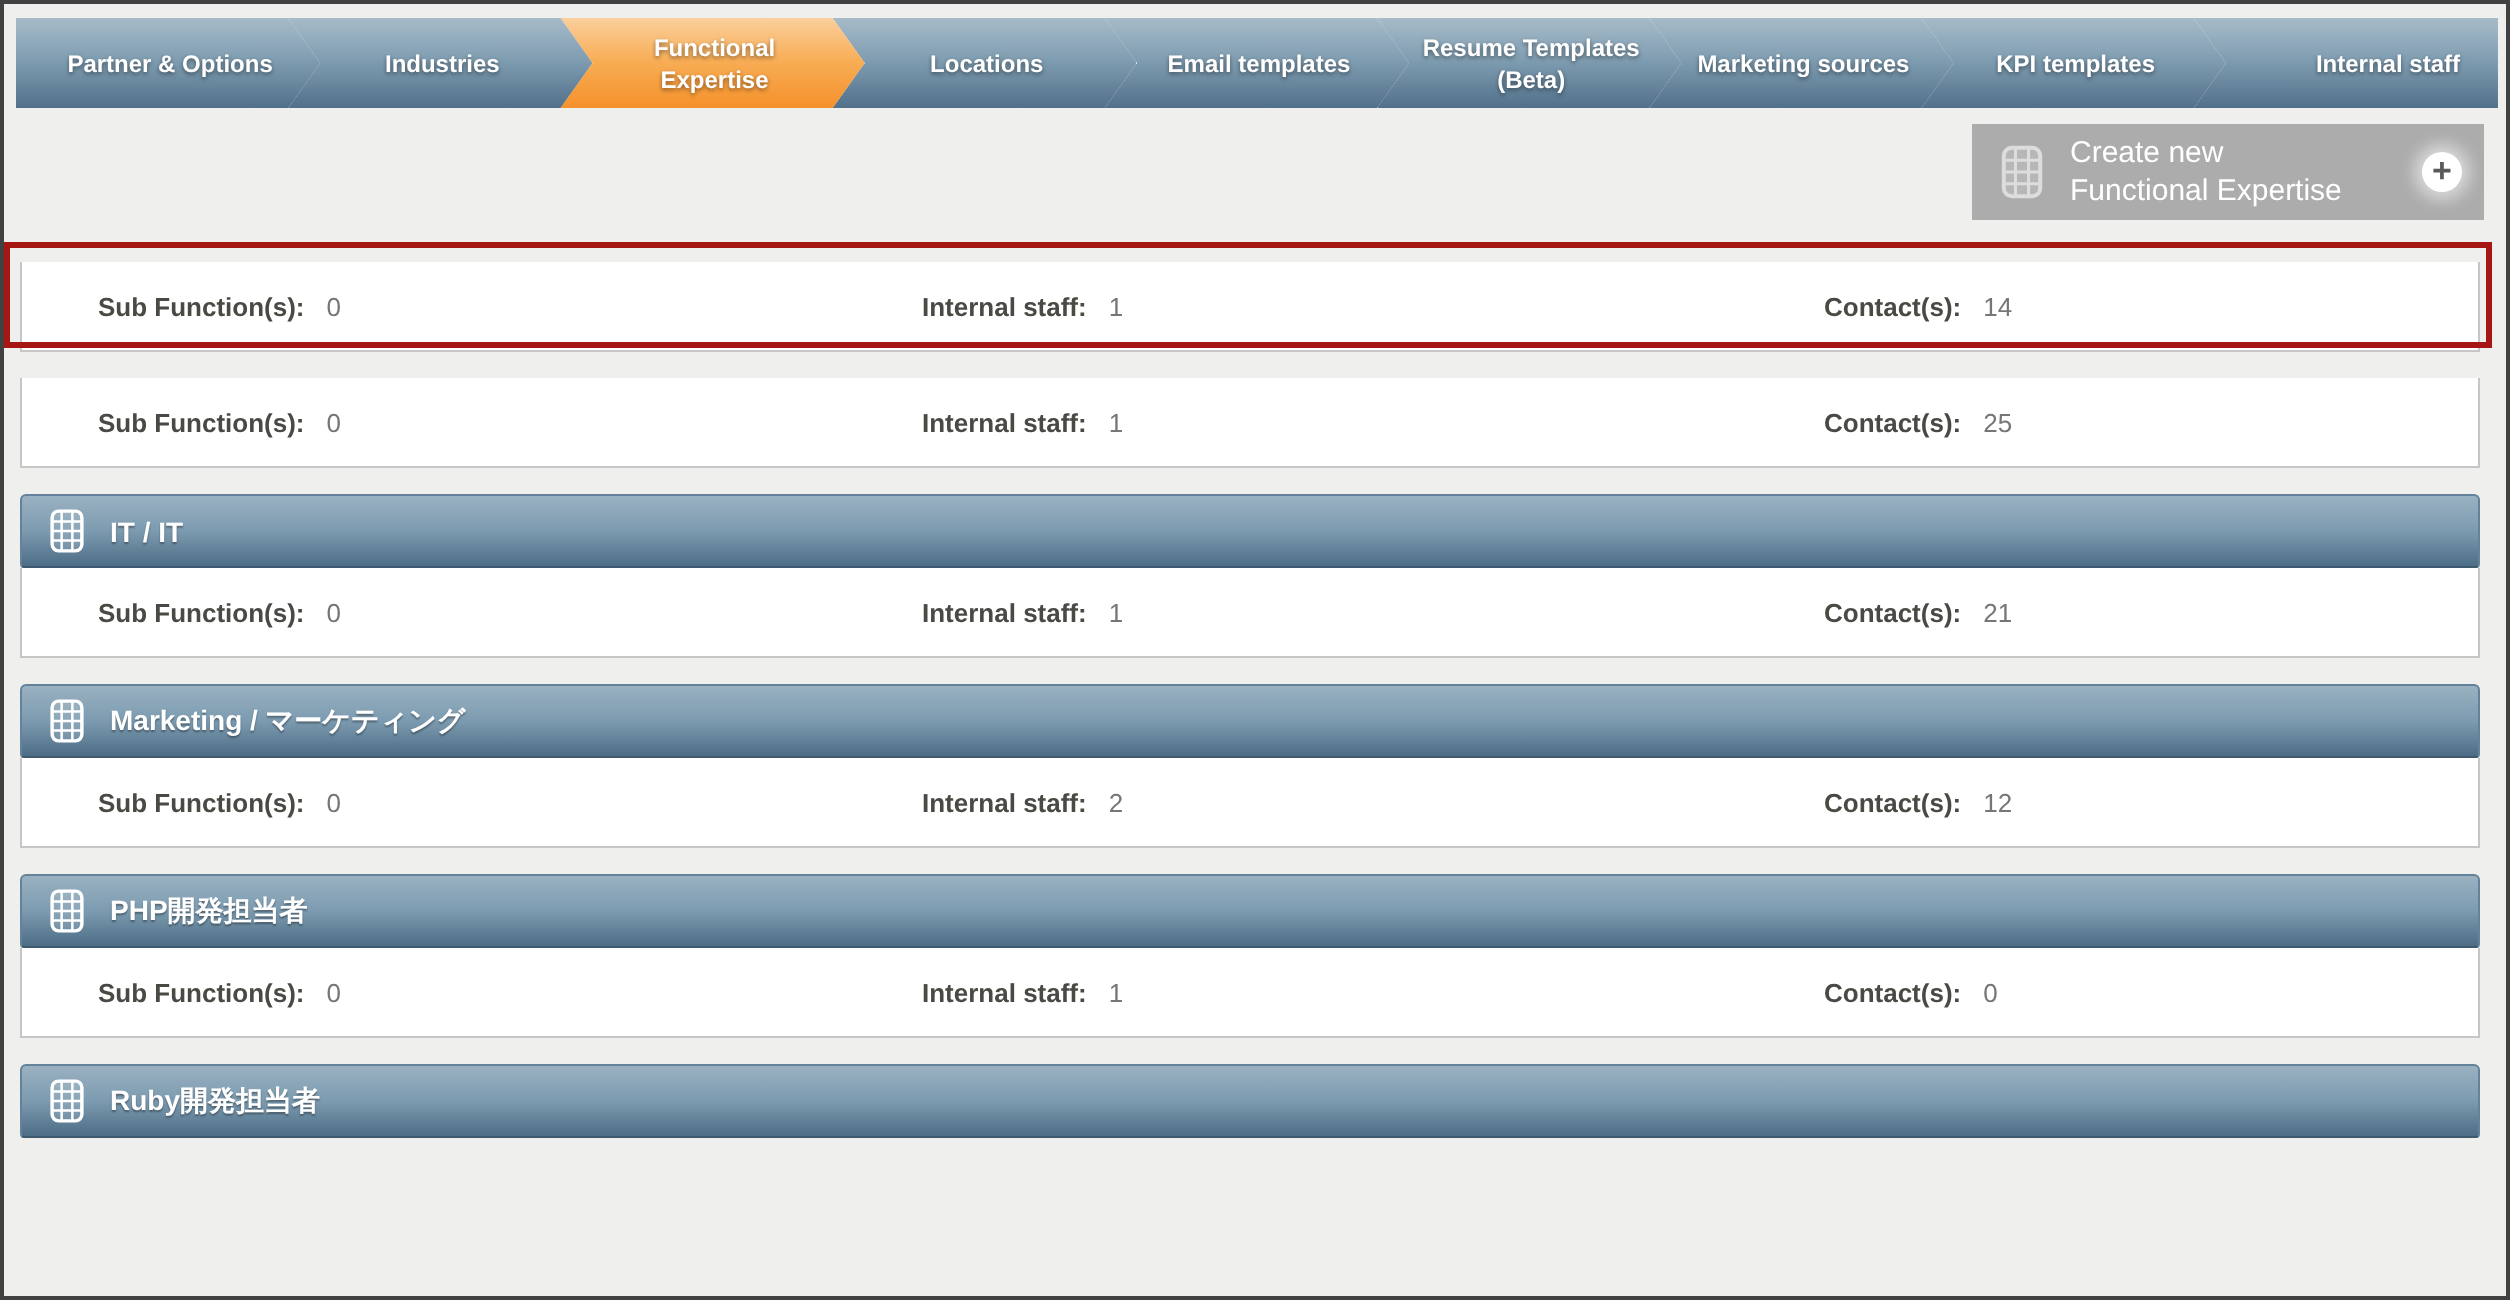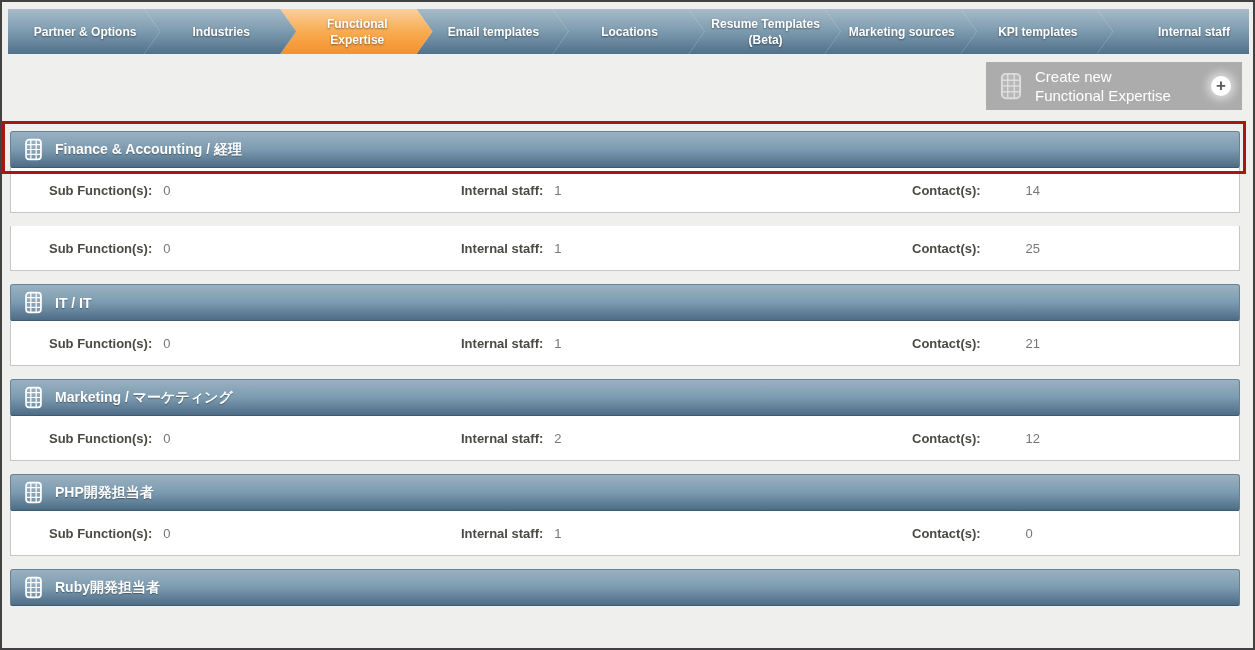--- a/index.html
+++ b/index.html
@@ -107,21 +107,21 @@
     background: #ffffff;
     border: 1px solid #c6c6c6;
     border-top: none;
     display: flex; align-items: center;
     padding-left: 38px;
     font-size: 13px;
   }
   .stat { display: flex; align-items: baseline; }
   .stat-1 { width: 412px; }
   .stat-2 { width: 451px; }
-  .stat-3 { flex: 1; gap: 34px; }
+  .stat-3 { flex: 1; }
   .stat-label { font-weight: bold; color: #4a4a45; }
   .stat-value { color: #767676; margin-left: 11px; }
 
   
   .highlight-box {
     position: absolute;
     left: 0px; top: 119px;
     width: 1244px; height: 53px;
     border: 3px solid #a61612;
     z-index: 60;
@@ -138,25 +138,25 @@
   <nav class="nav" id="nav">
       <div class="tab first" style="z-index: 30;">
         <span class="tab-label">Partner &amp; Options</span>
       </div>
       <div class="tab" style="z-index: 29;">
         <span class="tab-label">Industries</span>
       </div>
       <div class="tab active" style="z-index: 28;">
         <span class="tab-label">Functional Expertise</span>
       </div>
+      <div class="tab" style="z-index: 27;">
+        <span class="tab-label">Locations</span>
+      </div>
       <div class="tab" style="z-index: 26;">
         <span class="tab-label">Email templates</span>
-      </div>
-      <div class="tab" style="z-index: 27;">
-        <span class="tab-label">Locations</span>
       </div>
       <div class="tab" style="z-index: 25; text-align: center;">
         <span class="tab-label">Resume Templates (Beta)</span>
       </div>
       <div class="tab" style="z-index: 24;">
         <span class="tab-label">Marketing sources</span>
       </div>
       <div class="tab" style="z-index: 23;">
         <span class="tab-label">KPI templates</span>
       </div>
@@ -172,27 +172,20 @@
     </svg>
     <div class="create-text">
       <div>Create new</div>
       <div>Functional Expertise</div>
     </div>
     <div class="plus-badge">+</div>
   </div>
 
   <div class="panels" id="panels">
   <section class="panel">
-    <header class="panel-header">
-      <svg class="bicon" width="21" height="23" viewBox="0 0 22 24" fill="none">
-        <rect x="3.2" y="1.6" width="15.6" height="20.8" rx="3.4" stroke="currentColor" stroke-width="1.8" fill="rgba(255,255,255,0.12)"></rect>
-        <path d="M8.2 1.6 V22.4 M13.8 1.6 V22.4 M3.2 7 H18.8 M3.2 12 H18.8 M3.2 17 H18.8" stroke="currentColor" stroke-width="1.3"></path>
-      </svg>
-      <span class="panel-title">Finance &amp; Accounting / 経理</span>
-    </header>
     <div class="panel-body">
       <div class="stat stat-1">
         <span class="stat-label">Sub Function(s):</span>
         <span class="stat-value">0</span>
       </div>
       <div class="stat stat-2">
         <span class="stat-label">Internal staff:</span>
         <span class="stat-value">1</span>
       </div>
       <div class="stat stat-3">

